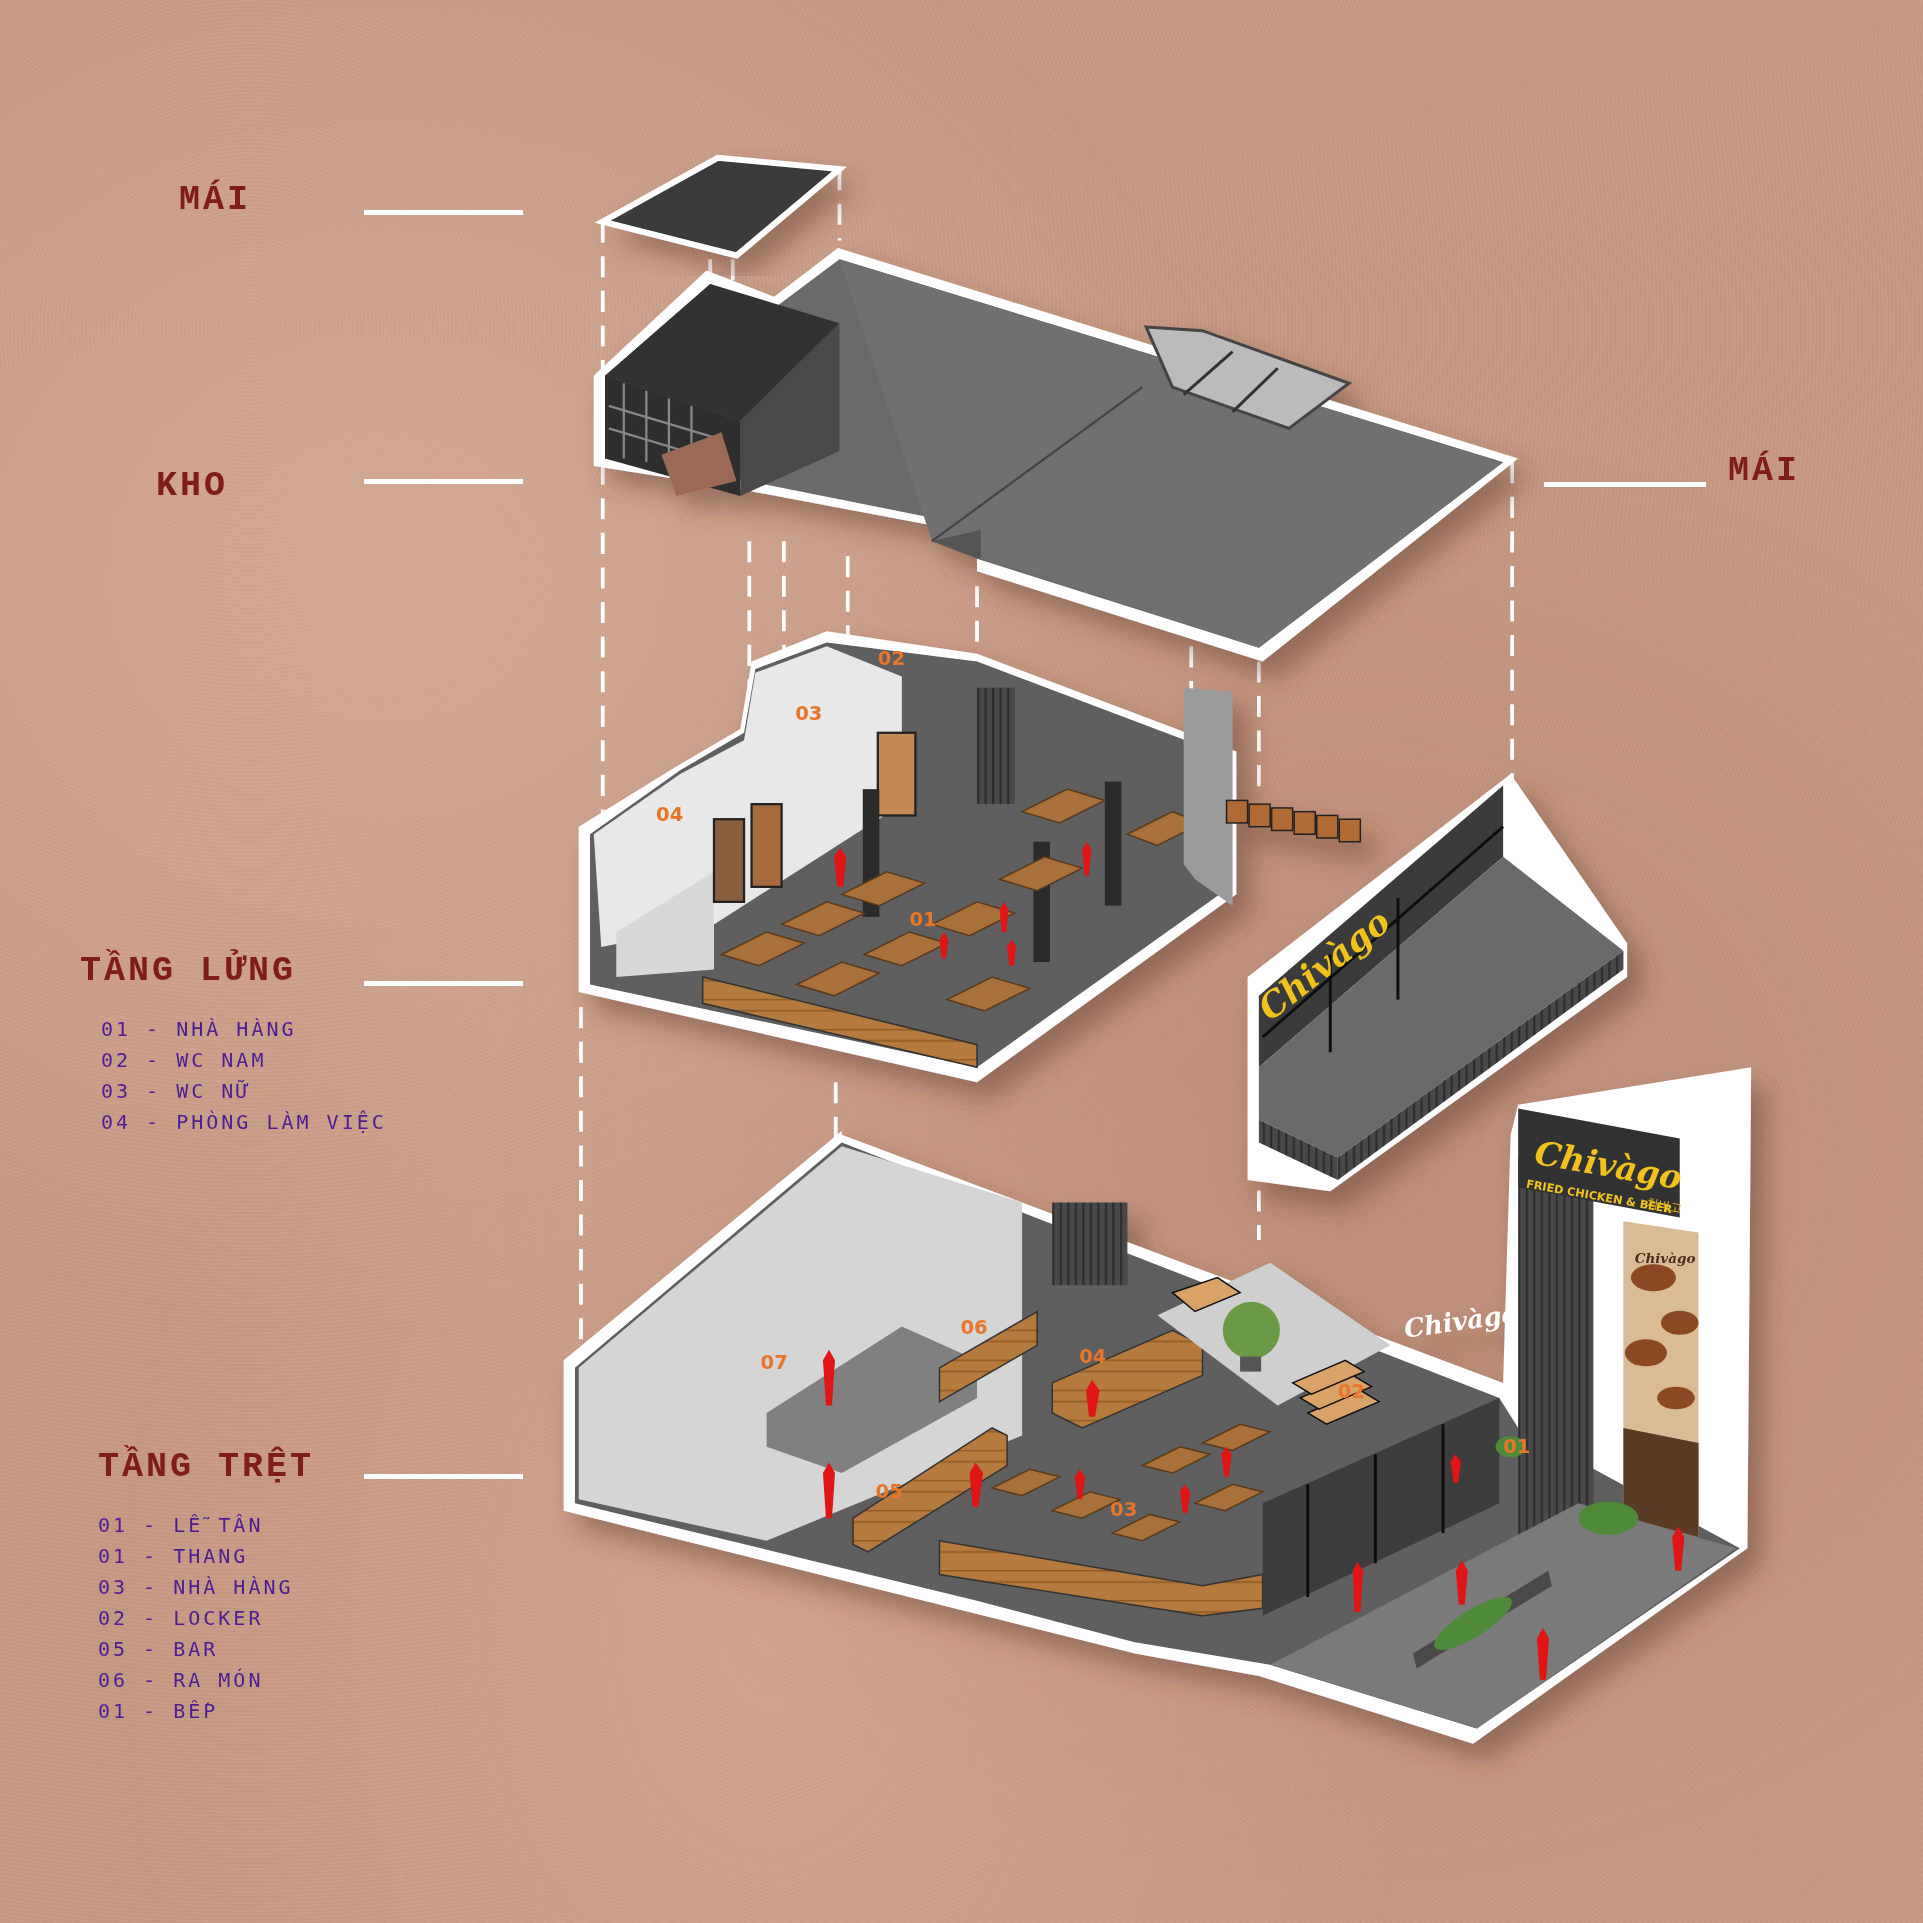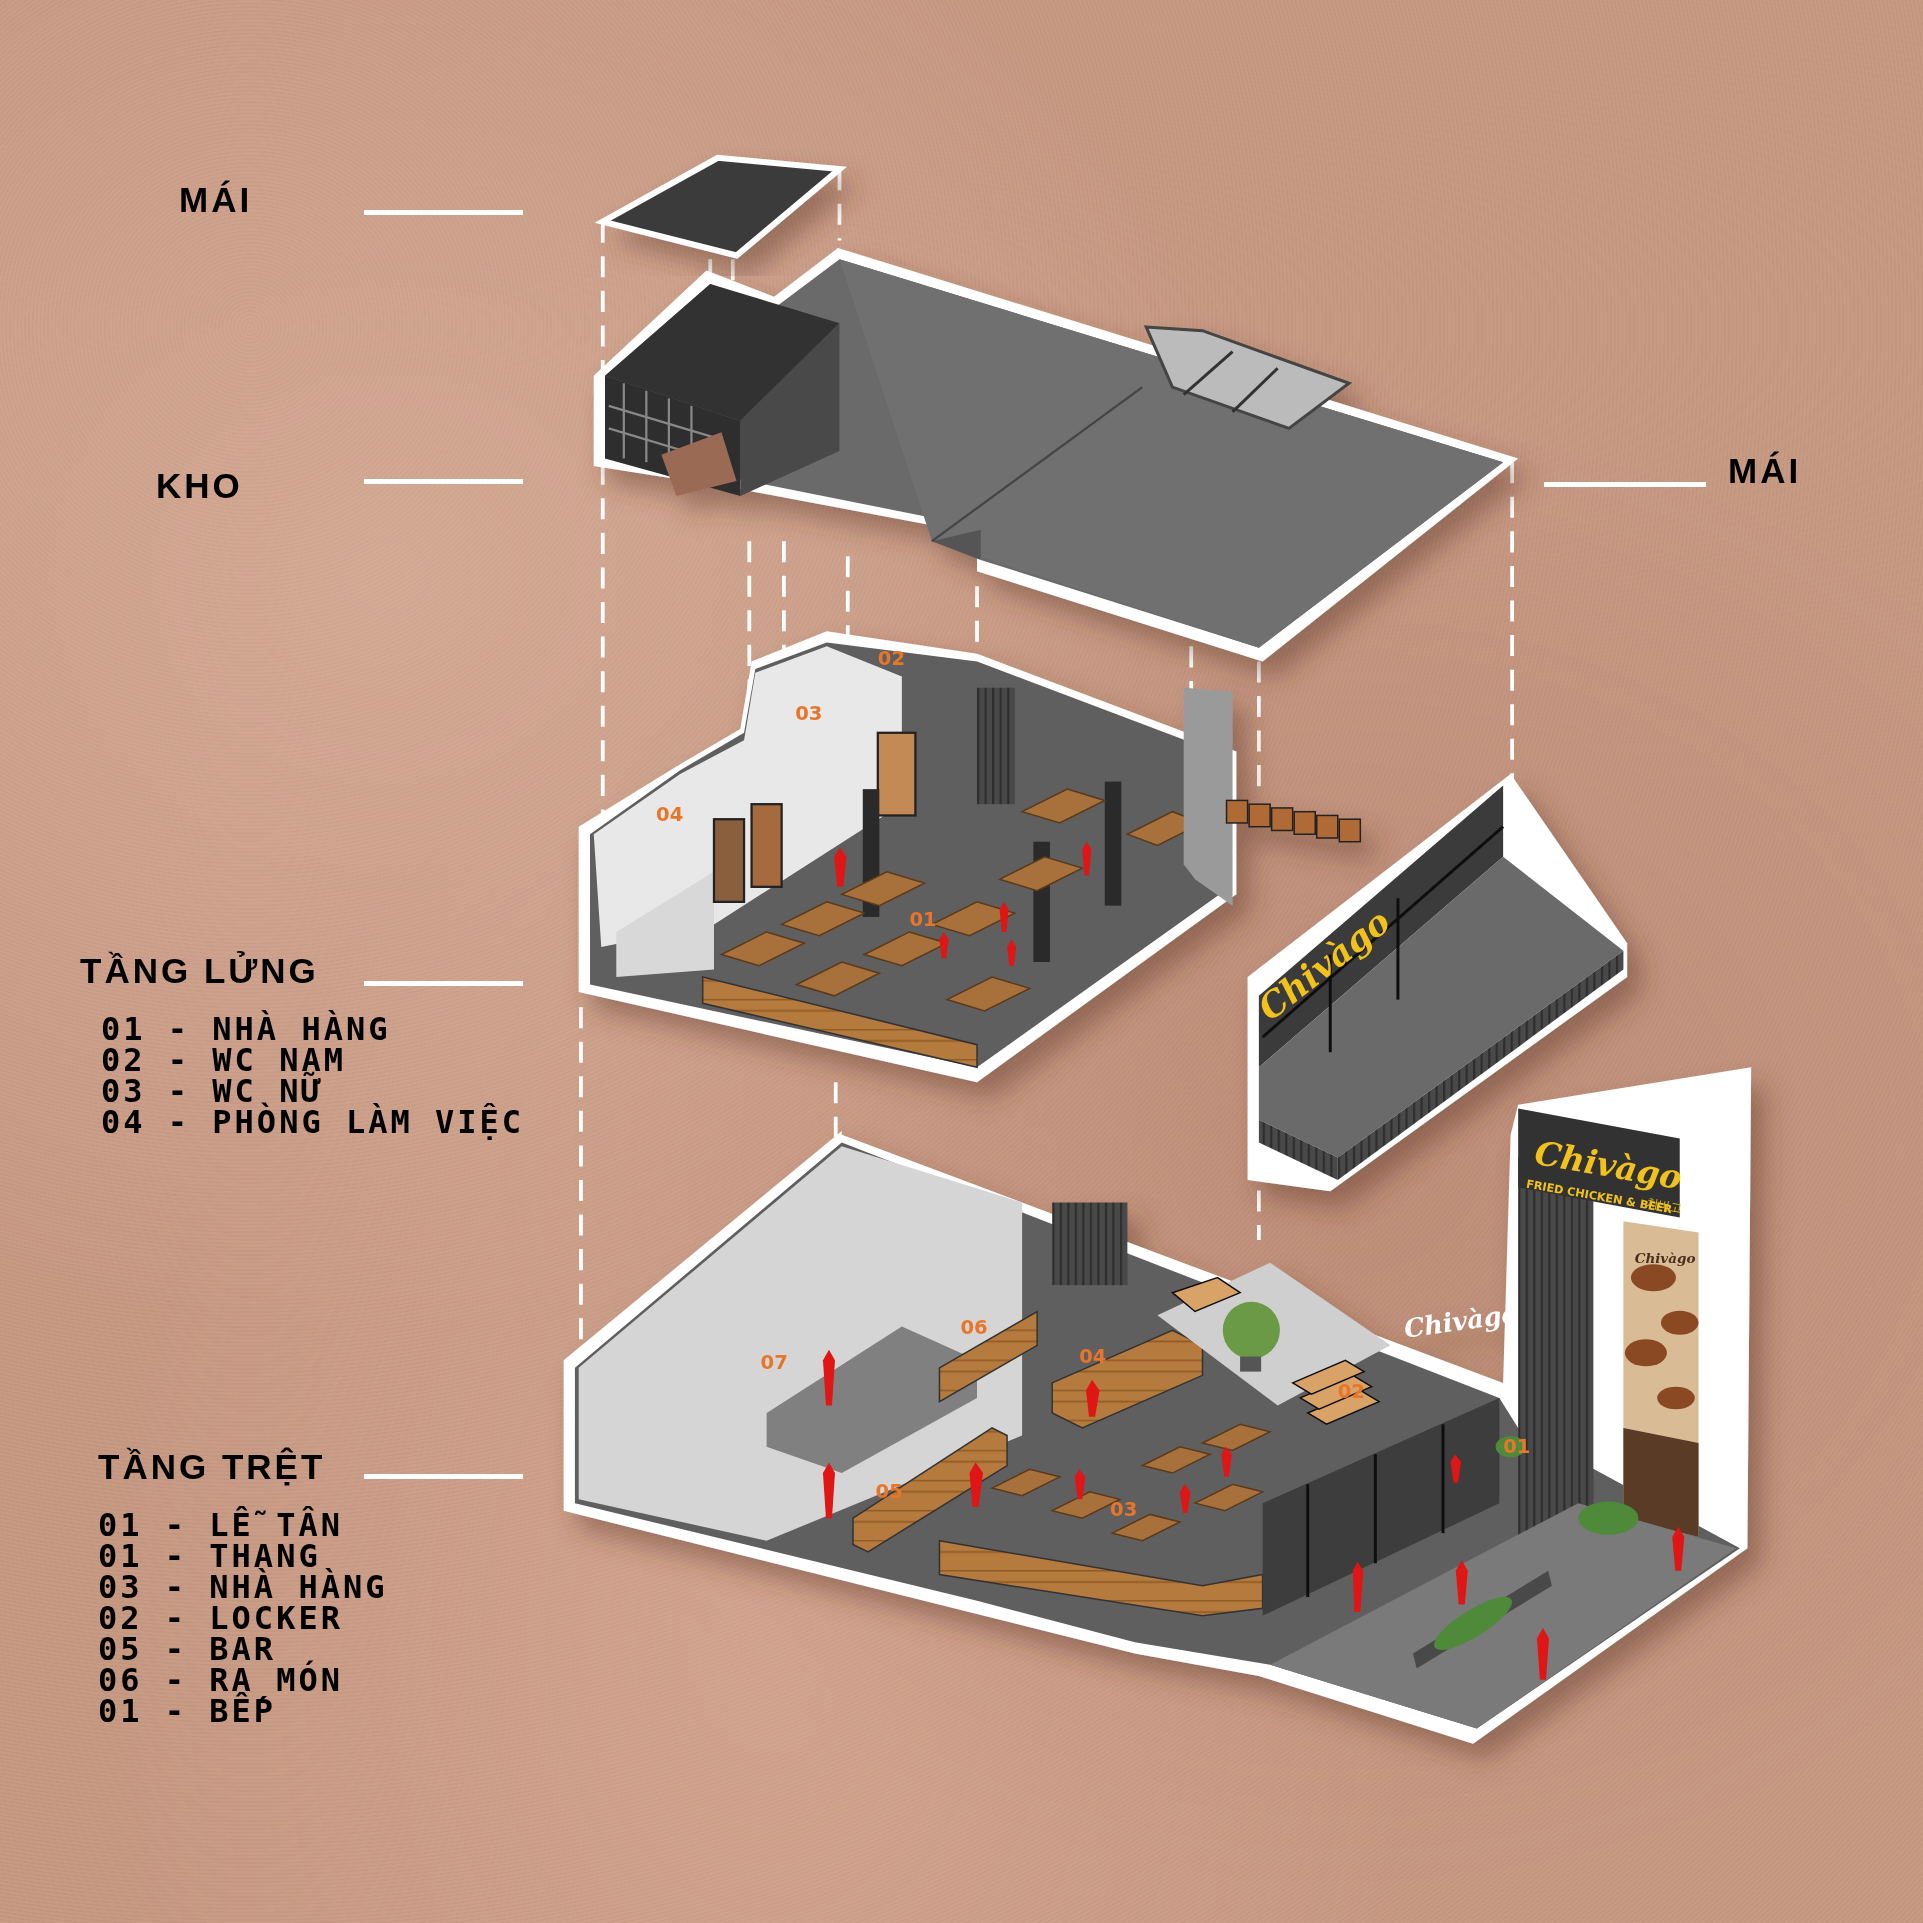--- a/index.html
+++ b/index.html
@@ -4,24 +4,24 @@
 <style>
   html,body{margin:0;padding:0;}
   body{width:1924px;height:1924px;overflow:hidden;position:relative;
     background:#c79a84;
     background-image:
       radial-gradient(ellipse at 20% 30%, rgba(255,220,200,0.25), transparent 40%),
       radial-gradient(ellipse at 70% 60%, rgba(150,90,70,0.18), transparent 45%),
       radial-gradient(ellipse at 40% 85%, rgba(255,210,190,0.2), transparent 40%),
       repeating-radial-gradient(circle at 13% 17%, rgba(120,70,55,0.06) 0 1.5px, transparent 1.5px 3.8px);
     font-family:"DejaVu Sans", sans-serif;}
-  .label{position:absolute;color:#000000;font-family:Liberation Sans, sans-serif;font-weight:bold;letter-spacing:3px;}
+  .label{position:absolute;color:#7f1d1d;font-family:Liberation Mono, monospace;font-weight:bold;letter-spacing:3px;}
   .level-title{font-size:35px;}
   .leader{position:absolute;height:4.5px;background:#fff;}
-  .room-list{position:absolute;color:#000000;font-family:"DejaVu Sans Mono",monospace;font-weight:bold;font-size:32px;letter-spacing:3px;line-height:31px;}
+  .room-list{position:absolute;color:#4c1d95;font-family:"DejaVu Sans Mono",monospace;font-weight:normal;font-size:20px;letter-spacing:3px;line-height:31px;}
   .room-list div{white-space:nowrap;}
   svg{position:absolute;left:0;top:0;}
   .num{font-family:"DejaVu Sans",sans-serif;font-weight:bold;fill:#e8762a;font-size:26px;}
   .sign-text{font-family:"DejaVu Serif",serif;font-style:italic;font-weight:bold;}
 </style>
 </head>
 <body>
 
 <div class="label level-title" style="left:179px;top:180px;">MÁI</div>
 <div class="leader" style="left:364px;top:210px;width:159px;"></div>

